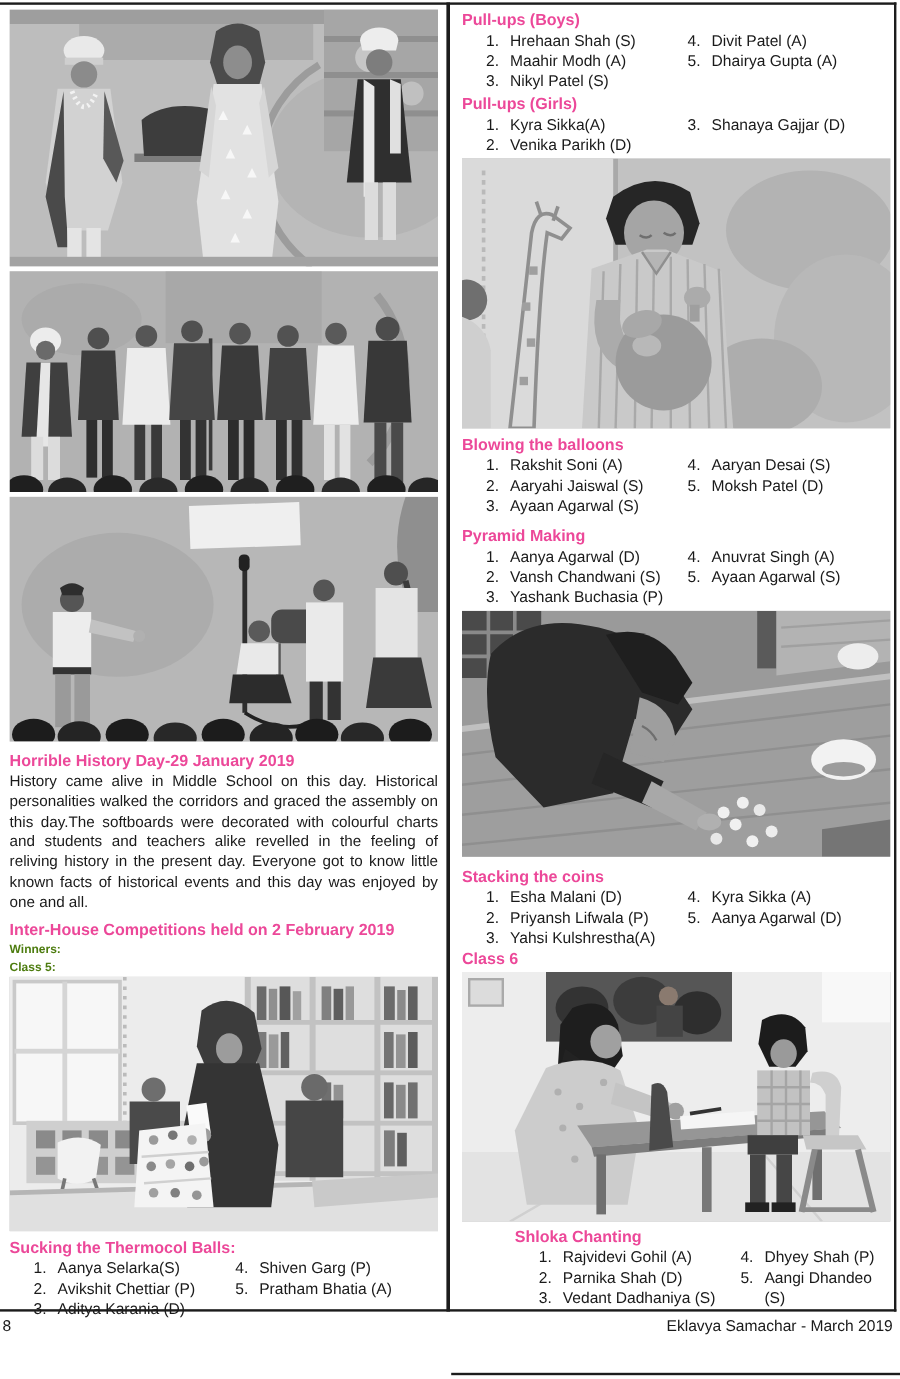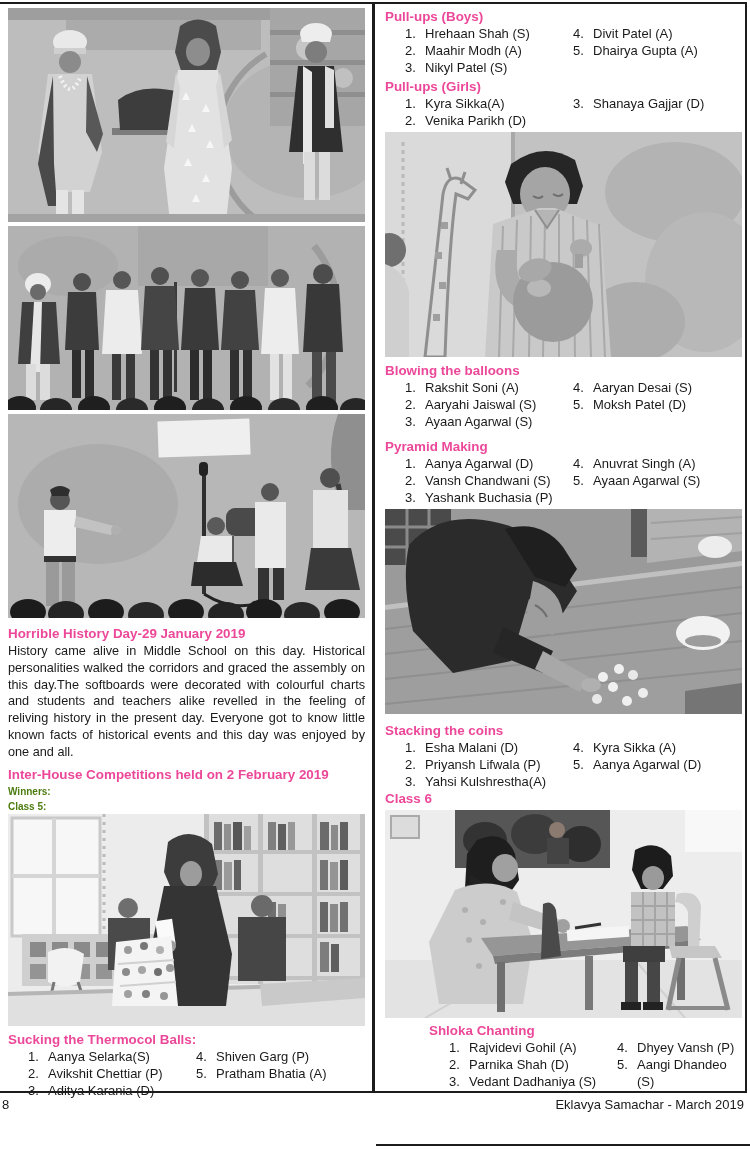--- a/index.html
+++ b/index.html
@@ -637,21 +637,21 @@
             </div>
             <div class="li">
               <span class="num">3.</span>
               <span>Vedant Dadhaniya (S)</span>
             </div>
           </div>
         <div class="c2">
 
         <div class="li">
               <span class="num">4.</span>
-              <span>Dhyey Vansh (P)</span>
+              <span>Dhyey Shah (P)</span>
             </div>
             <div class="li">
               <span class="num">5.</span>
               <span>Aangi Dhandeo (S)</span>
             </div>
           </div>
       </div>
     </section>
   </div>
 

